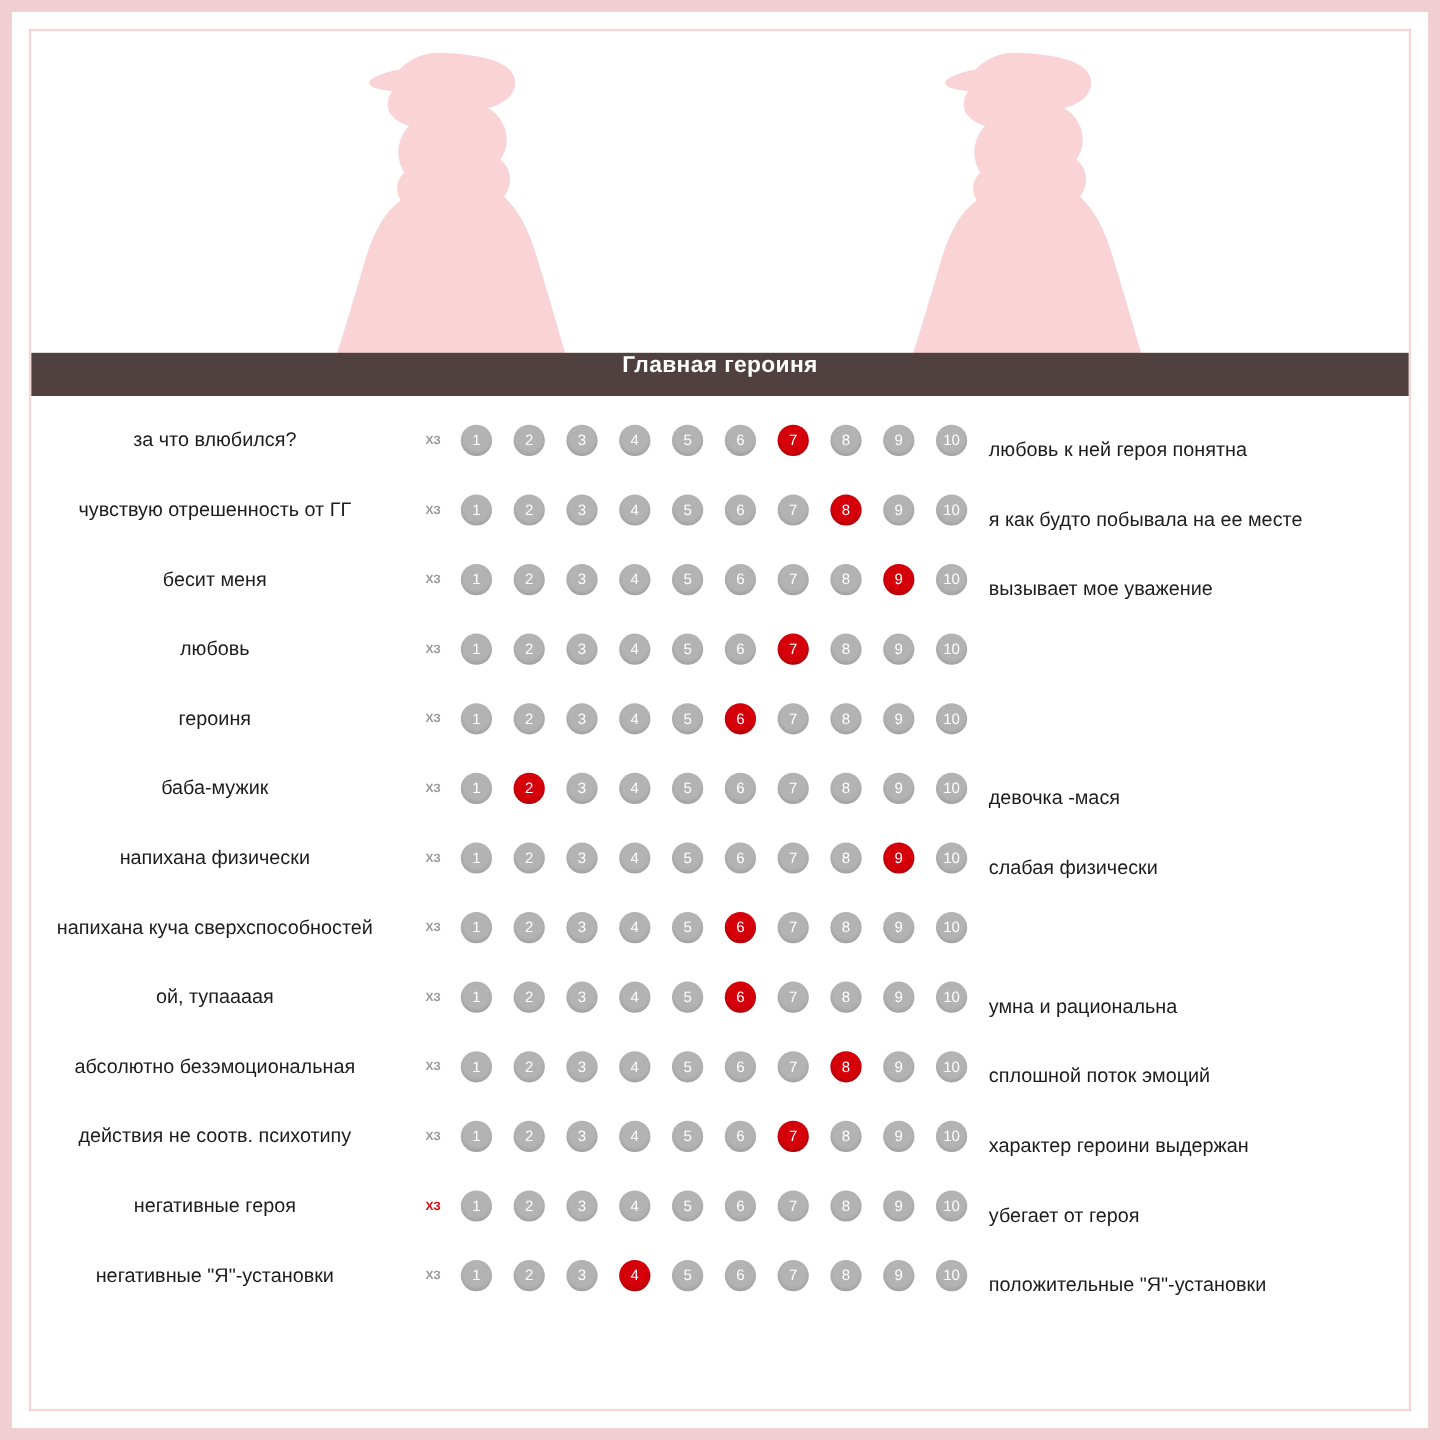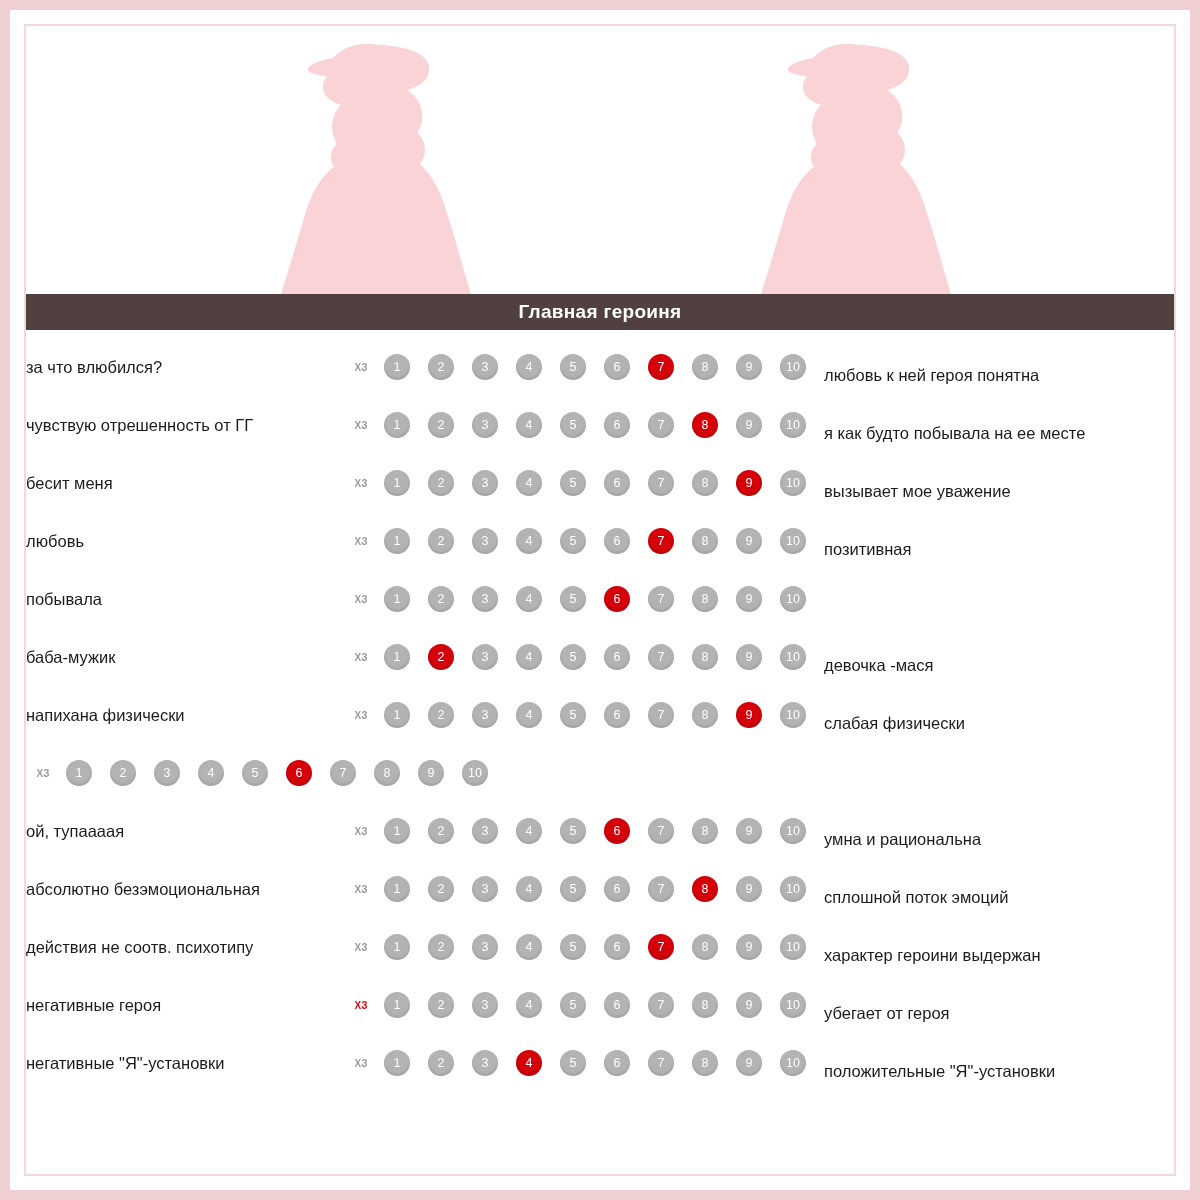--- a/index.html
+++ b/index.html
@@ -33,36 +33,36 @@
     position: absolute; left: 0; top: 0; width: 1148px; height: 290px;
   }
   .sil { position: absolute; top: 10px; }
   .sil-left { left: 245px; }
   .sil-right { left: 725px; }
 
   
   .title-bar {
     position: absolute; left: 0; top: 268px; width: 1148px; height: 36px;
     background: #514040;
-    display: flex; align-items: center; justify-content: center;
+    display: flex; justify-content: center;
   }
   .title-bar .title {
     color: #ffffff; font-size: 19px; font-weight: bold; letter-spacing: .3px;
   }
 
   
   .rows {
     position: absolute; left: 0; top: 312px; width: 1148px;
   }
   .row {
     display: flex; align-items: center;
     height: 58px;
   }
   .label-left {
-    width: 318px; text-align: left; padding-right: 12px;
+    width: 318px; text-align: center; padding-right: 12px;
     font-size: 16.5px; color: #1c1c1c; line-height: 1.15;
   }
   .xz {
     width: 34px; text-align: center; font-size: 10px; color: #9a9a9a;
     font-weight: bold;
   }
   .xz.hot { color: #cf0a12; }
   .scale {
     display: flex; align-items: center; gap: 18px;
     padding-left: 6px;
@@ -172,24 +172,23 @@
             <div class="dot">2</div>
             <div class="dot">3</div>
             <div class="dot">4</div>
             <div class="dot">5</div>
             <div class="dot">6</div>
             <div class="dot selected">7</div>
             <div class="dot">8</div>
             <div class="dot">9</div>
             <div class="dot">10</div>
           </div>
-          <div class="label-right">позитивная</div>
-        </div>
-        <div class="row">
-          <div class="label-left">побывала</div>
+        </div>
+        <div class="row">
+          <div class="label-left">героиня</div>
           <div class="xz">ХЗ</div>
           <div class="scale">
             <div class="dot">1</div>
             <div class="dot">2</div>
             <div class="dot">3</div>
             <div class="dot">4</div>
             <div class="dot">5</div>
             <div class="dot selected">6</div>
             <div class="dot">7</div>
             <div class="dot">8</div>
@@ -225,20 +224,21 @@
             <div class="dot">5</div>
             <div class="dot">6</div>
             <div class="dot">7</div>
             <div class="dot">8</div>
             <div class="dot selected">9</div>
             <div class="dot">10</div>
           </div>
           <div class="label-right">слабая физически</div>
         </div>
         <div class="row">
+          <div class="label-left">напихана куча сверхспособностей</div>
           <div class="xz">ХЗ</div>
           <div class="scale">
             <div class="dot">1</div>
             <div class="dot">2</div>
             <div class="dot">3</div>
             <div class="dot">4</div>
             <div class="dot">5</div>
             <div class="dot selected">6</div>
             <div class="dot">7</div>
             <div class="dot">8</div>

